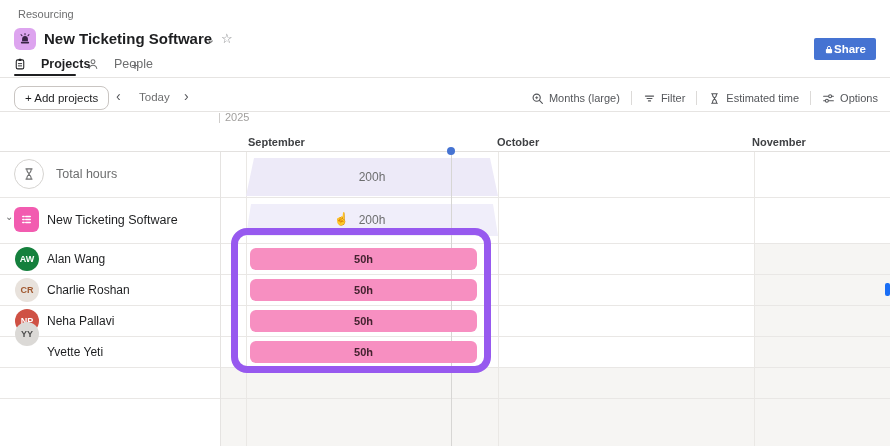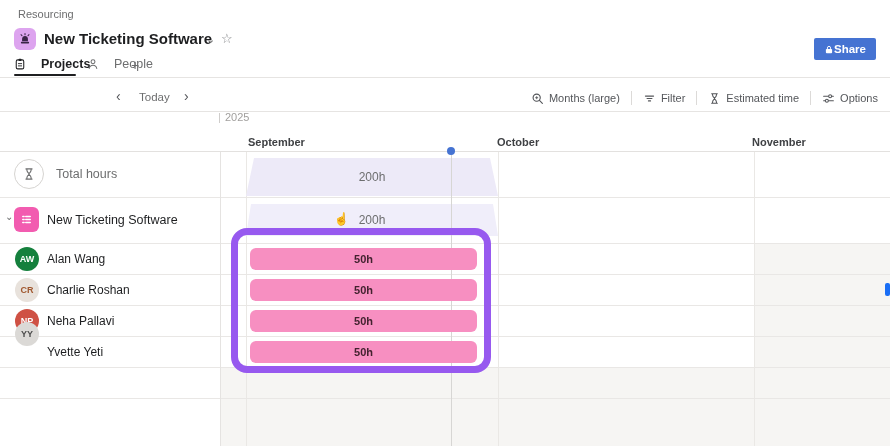--- a/index.html
+++ b/index.html
@@ -117,20 +117,21 @@
     <svg width="12" height="12" viewBox="0 0 16 16">
       <circle cx="8" cy="5" r="2.6" fill="none" stroke="#6d6e6f" stroke-width="1.4"></circle>
       <path d="M3 14c.6-3 2.6-4.4 5-4.4s4.4 1.4 5 4.4" fill="none" stroke="#6d6e6f" stroke-width="1.4" stroke-linecap="round"></path>
     </svg>
     <span>People</span>
   </div>
   <div class="abs tab tab-muted" style="left:131px; font-size:14px;">+</div>
   <div class="abs tab-underline"></div>
   <div class="abs hline" style="top:77px;"></div>
 
+  <div class="abs add-projects">+ Add projects</div>
   <div class="abs nav-chevron" style="left:116px;">‹</div>
   <div class="abs today-label">Today</div>
   <div class="abs nav-chevron" style="left:184px;">›</div>
 
   <div class="abs right-tools">
     <div class="tool-item">
       <svg width="13" height="13" viewBox="0 0 16 16">
         <circle cx="7" cy="7" r="4.4" fill="none" stroke="#54565a" stroke-width="1.4"></circle>
         <path d="M10.4 10.4 L14 14" stroke="#54565a" stroke-width="1.4" stroke-linecap="round"></path>
         <path d="M5.2 7h3.6M7 5.2v3.6" stroke="#54565a" stroke-width="1.1"></path>

